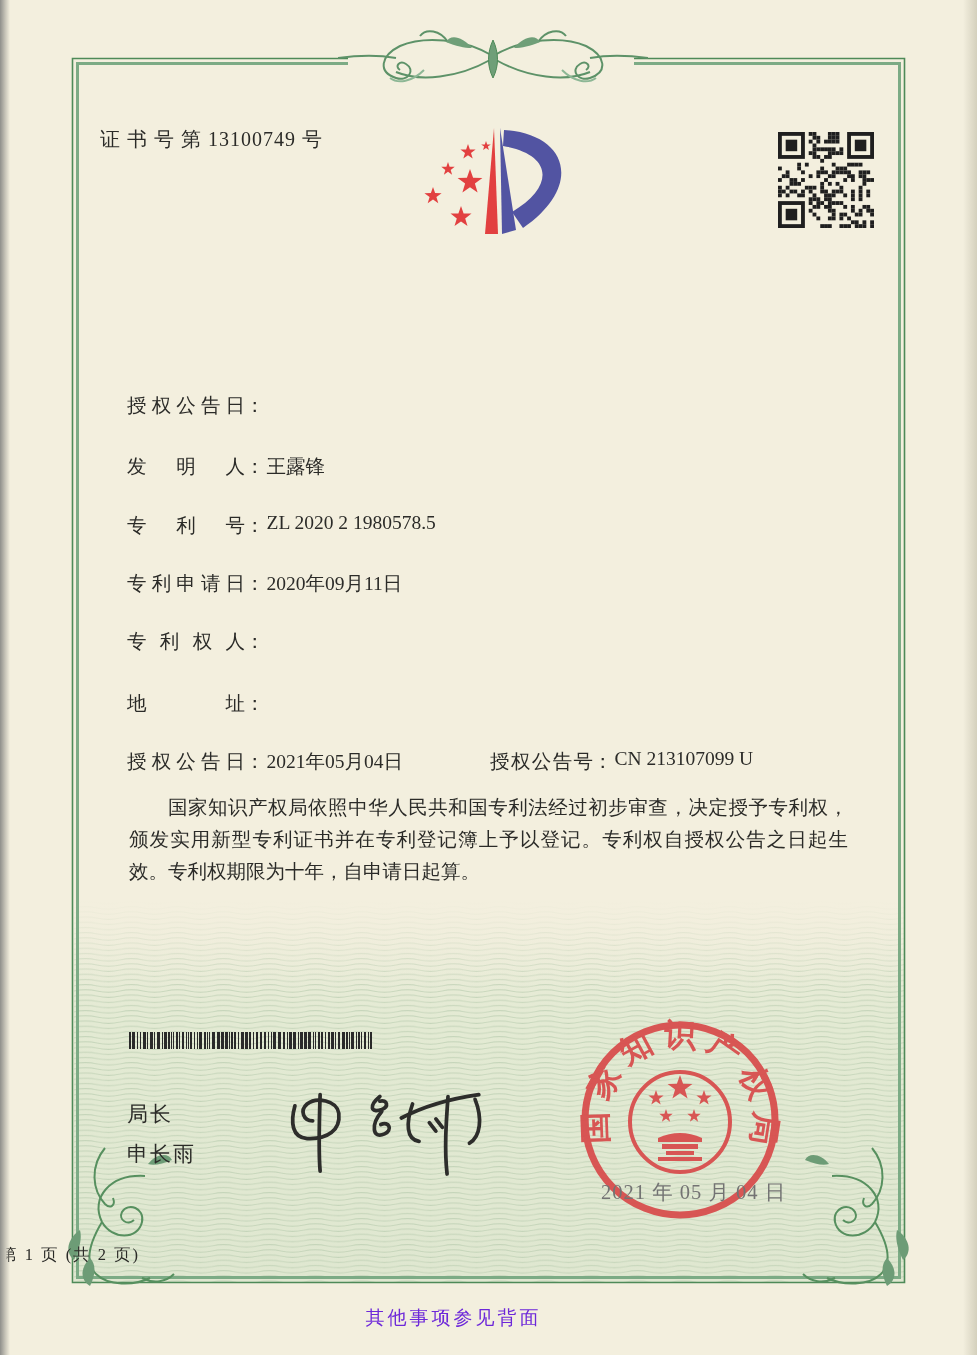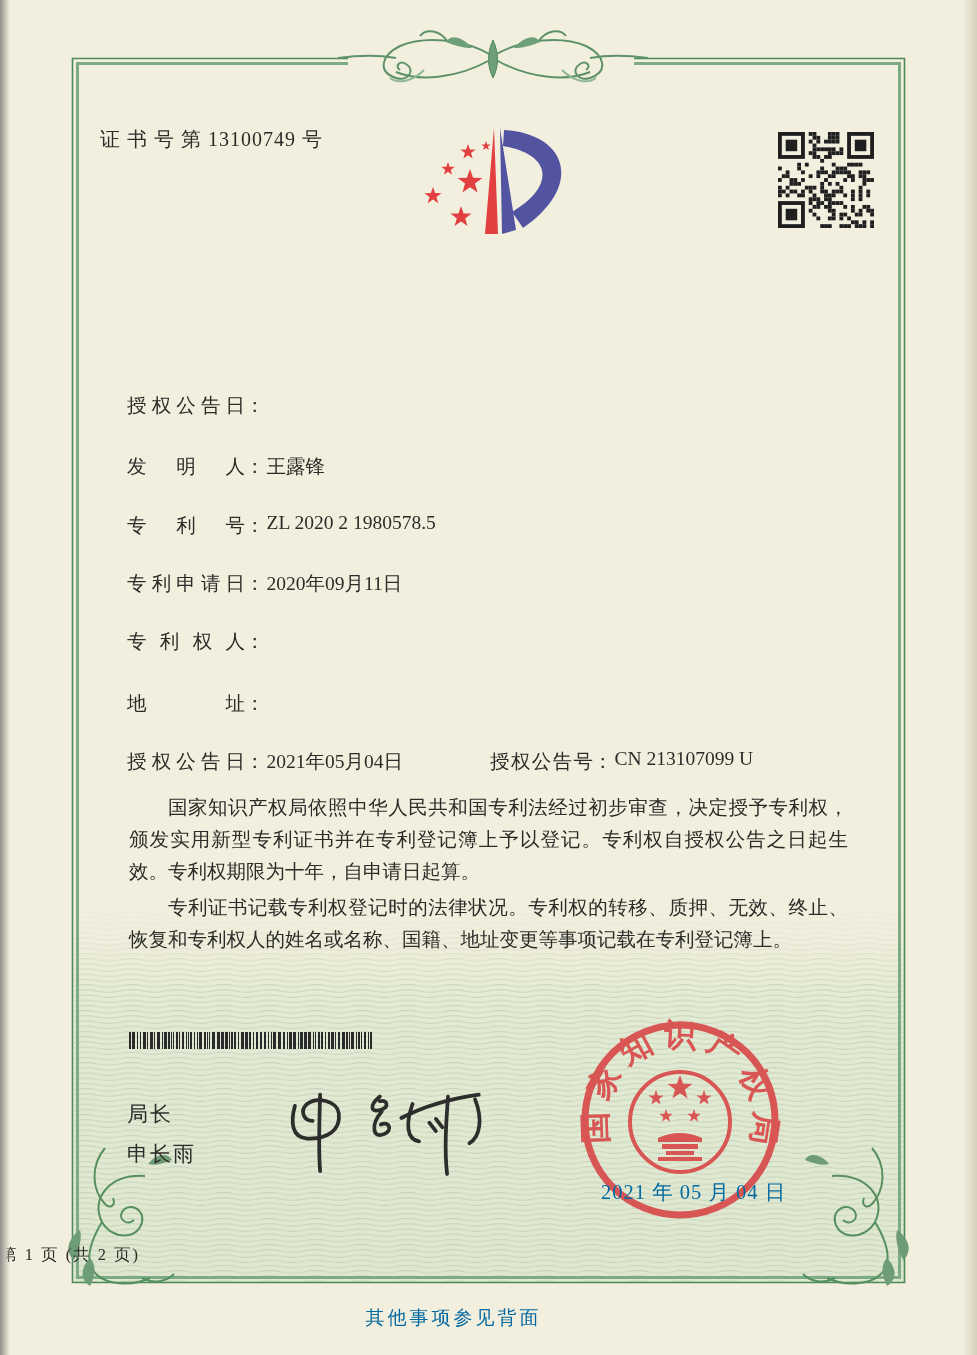--- a/index.html
+++ b/index.html
@@ -42,26 +42,26 @@
   .barcode{position:absolute;left:129px;top:1032px;width:248px;height:17px;z-index:6;font-size:0;}
   .barcode i{display:inline-block;height:100%;background:#2a2a2a;vertical-align:top;}
 
   .officer-title{position:absolute;left:127px;top:1100px;font-size:21px;letter-spacing:2px;z-index:6;}
   .officer-name{position:absolute;left:127px;top:1140px;font-size:21px;letter-spacing:2px;z-index:6;}
   .signature{position:absolute;left:272px;top:1048px;z-index:6;}
 
   .seal{position:absolute;left:578px;top:1018px;z-index:6;opacity:.92;}
   .seal-text{font-size:32px;font-weight:bold;fill:#d84a4a;letter-spacing:9px;
              font-family:"Liberation Serif","DejaVu Serif",serif;}
-  .seal-date{position:absolute;left:601px;top:1178px;font-size:20.5px;letter-spacing:1px;z-index:7;color:#0369a1;}
+  .seal-date{position:absolute;left:601px;top:1178px;font-size:20.5px;letter-spacing:1px;z-index:7;color:#737373;}
 
   .page-info{position:absolute;left:0;right:55px;top:1244px;text-align:left;font-size:16.5px;
              letter-spacing:2px;z-index:6;}
   .back-note{position:absolute;left:0;right:70px;top:1305px;text-align:center;font-size:19px;
-             letter-spacing:3px;z-index:5;color:#0369a1;}
+             letter-spacing:3px;z-index:5;color:#6d28d9;}
   .flourish{position:absolute;z-index:4;pointer-events:none;}
 </style>
 </head>
 <body>
 
 <div class="page">
 
   <div class="scan-edge"></div>
   <div class="right-shade"></div>
 
@@ -357,21 +357,20 @@
       <span class="fvalue">2021年05月04日</span>
     <span class="second">
       <span class="flabel">授权公告号</span>
         <span class="fcolon">：</span>
         <span class="fvalue">CN 213107099 U</span>
     </span>
   </div>
 
   <div class="paras">
     <p>国家知识产权局依照中华人民共和国专利法经过初步审查，决定授予专利权，颁发实用新型专利证书并在专利登记簿上予以登记。专利权自授权公告之日起生效。专利权期限为十年，自申请日起算。</p>
-    <p>专利证书记载专利权登记时的法律状况。专利权的转移、质押、无效、终止、恢复和专利权人的姓名或名称、国籍、地址变更等事项记载在专利登记簿上。</p>
   </div>
 
   <div class="barcode" id="barcode"><i style="width: 2px; margin-right: 1px;"></i><i style="width: 3px; margin-right: 2px;"></i><i style="width: 1px; margin-right: 2px;"></i><i style="width: 1px; margin-right: 2px;"></i><i style="width: 3px; margin-right: 1px;"></i><i style="width: 1px; margin-right: 2px;"></i><i style="width: 3px; margin-right: 1px;"></i><i style="width: 1px; margin-right: 2px;"></i><i style="width: 3px; margin-right: 2px;"></i><i style="width: 1px; margin-right: 1px;"></i><i style="width: 3px; margin-right: 1px;"></i><i style="width: 2px; margin-right: 1px;"></i><i style="width: 1px; margin-right: 1px;"></i><i style="width: 1px; margin-right: 2px;"></i><i style="width: 2px; margin-right: 1px;"></i><i style="width: 1px; margin-right: 2px;"></i><i style="width: 2px; margin-right: 2px;"></i><i style="width: 1px; margin-right: 1px;"></i><i style="width: 1px; margin-right: 1px;"></i><i style="width: 2px; margin-right: 2px;"></i><i style="width: 1px; margin-right: 2px;"></i><i style="width: 1px; margin-right: 1px;"></i><i style="width: 3px; margin-right: 2px;"></i><i style="width: 2px; margin-right: 1px;"></i><i style="width: 1px; margin-right: 1px;"></i><i style="width: 1px; margin-right: 2px;"></i><i style="width: 3px; margin-right: 2px;"></i><i style="width: 3px; margin-right: 1px;"></i><i style="width: 3px; margin-right: 1px;"></i><i style="width: 3px; margin-right: 1px;"></i><i style="width: 1px; margin-right: 1px;"></i><i style="width: 2px; margin-right: 1px;"></i><i style="width: 2px; margin-right: 2px;"></i><i style="width: 1px; margin-right: 2px;"></i><i style="width: 3px; margin-right: 1px;"></i><i style="width: 3px; margin-right: 1px;"></i><i style="width: 2px; margin-right: 2px;"></i><i style="width: 1px; margin-right: 2px;"></i><i style="width: 2px; margin-right: 2px;"></i><i style="width: 2px; margin-right: 2px;"></i><i style="width: 2px; margin-right: 2px;"></i><i style="width: 1px; margin-right: 2px;"></i><i style="width: 1px; margin-right: 1px;"></i><i style="width: 3px; margin-right: 2px;"></i><i style="width: 3px; margin-right: 2px;"></i><i style="width: 2px; margin-right: 2px;"></i><i style="width: 1px; margin-right: 1px;"></i><i style="width: 3px; margin-right: 1px;"></i><i style="width: 3px; margin-right: 2px;"></i><i style="width: 1px; margin-right: 1px;"></i><i style="width: 3px; margin-right: 1px;"></i><i style="width: 3px; margin-right: 1px;"></i><i style="width: 3px; margin-right: 2px;"></i><i style="width: 1px; margin-right: 1px;"></i><i style="width: 1px; margin-right: 2px;"></i><i style="width: 2px; margin-right: 1px;"></i><i style="width: 2px; margin-right: 2px;"></i><i style="width: 1px; margin-right: 2px;"></i><i style="width: 2px; margin-right: 1px;"></i><i style="width: 3px; margin-right: 1px;"></i><i style="width: 1px; margin-right: 2px;"></i><i style="width: 2px; margin-right: 2px;"></i><i style="width: 3px; margin-right: 1px;"></i><i style="width: 2px; margin-right: 1px;"></i><i style="width: 1px; margin-right: 1px;"></i><i style="width: 3px; margin-right: 2px;"></i><i style="width: 1px; margin-right: 1px;"></i><i style="width: 2px; margin-right: 1px;"></i><i style="width: 1px; margin-right: 2px;"></i><i style="width: 2px; margin-right: 2px;"></i><i style="width: 1px; margin-right: 1px;"></i><i style="width: 2px; margin-right: 1px;"></i></div>
   <div class="officer-title">局长</div>
   <div class="officer-name">申长雨</div>
 
   <svg class="signature" width="240" height="140" viewBox="0 0 250 150">
     <g fill="none" stroke="#2d2d2b" stroke-width="4" stroke-linecap="round">
       <path d="M21,62 C16,80 18,96 34,97 C56,98 70,88 68,70 C66,56 44,52 34,60 C26,67 30,78 40,78"></path>
       <path d="M48,50 C47,80 46,110 48,132"></path>

